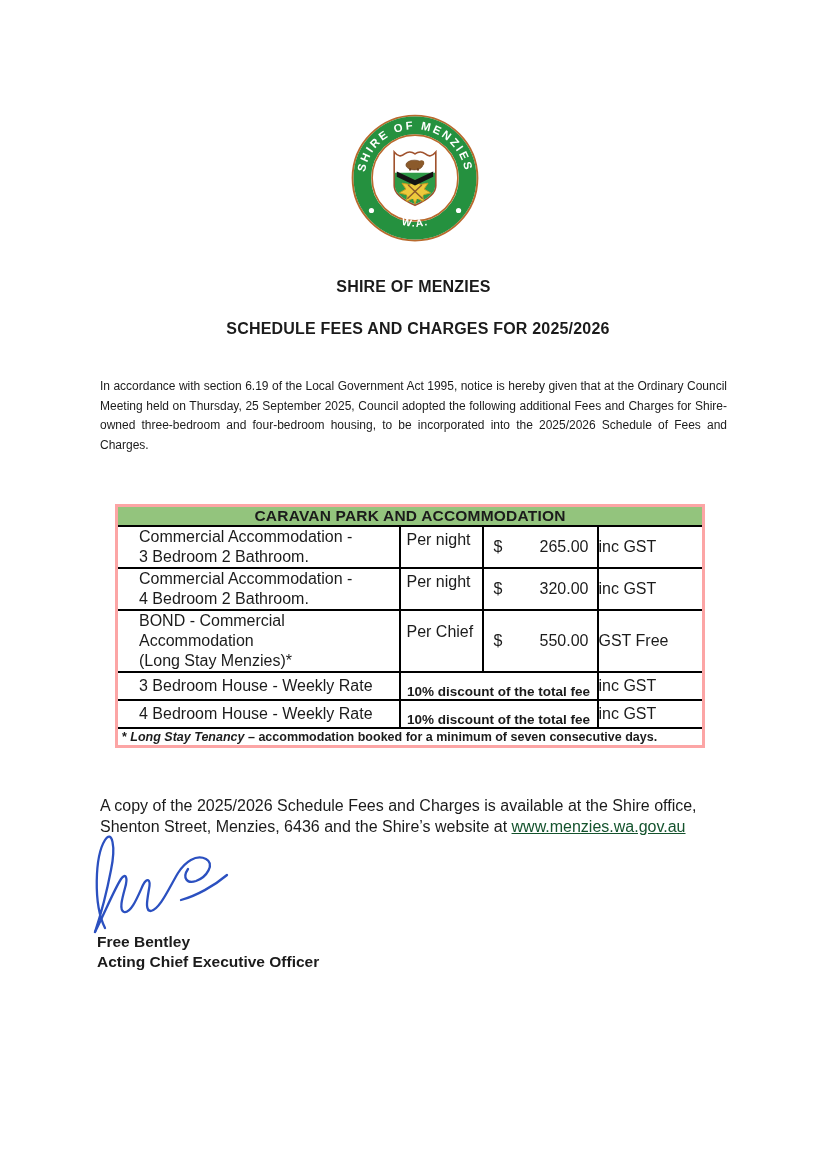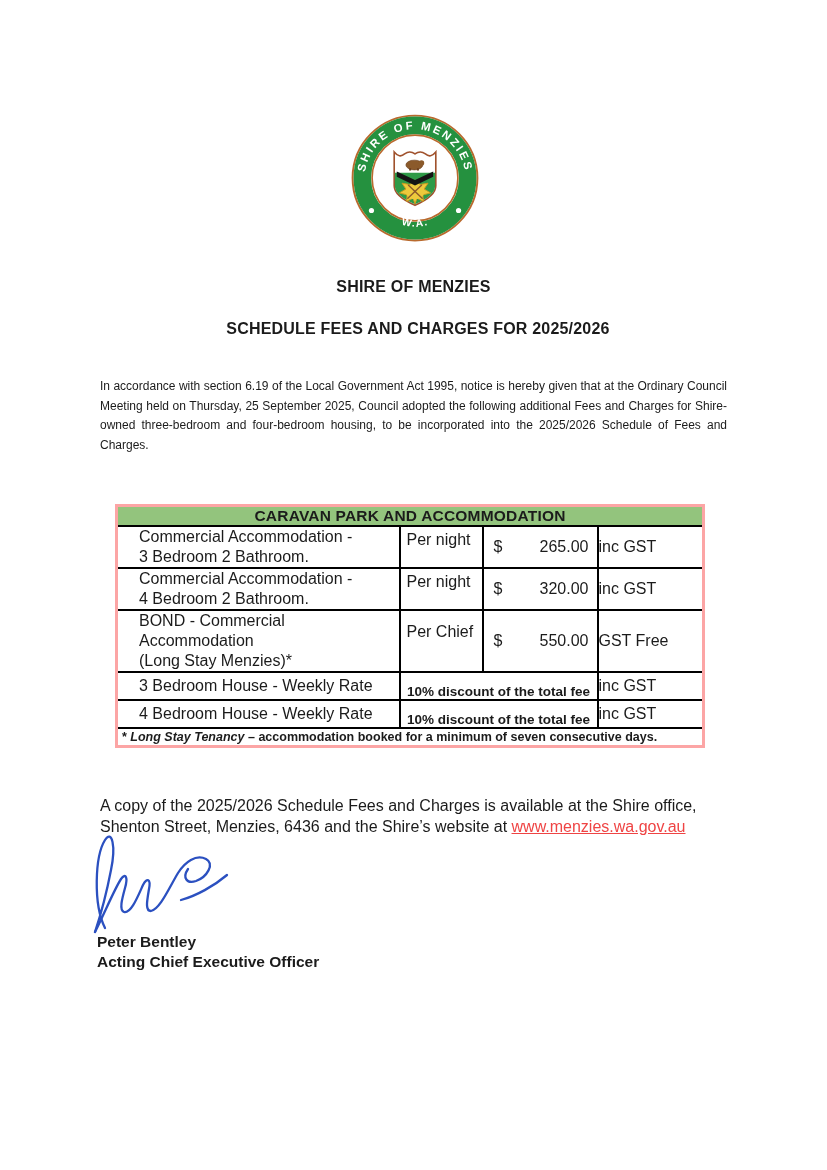--- a/index.html
+++ b/index.html
@@ -69,21 +69,21 @@
   tr.r2 td { height: 42px; }
   tr.r3 td { height: 59px; }
   tr.r4 td { height: 28px; margin-left: 44px; }
   tr.r5 td { height: 28px; }
 
   
   .closing {
     position: absolute; left: 100px; top: 796px; width: 630px;
     font-size: 16px; line-height: 20.5px;
   }
-  .closing a { color: #ef4444; text-decoration: underline; }
+  .closing a { color: #14532d; text-decoration: underline; }
 
   
   .signature { position: absolute; left: 84px; top: 824px; width: 160px; height: 122px; }
   .signatory {
     position: absolute; left: 97px; top: 932px;
     font-size: 15.5px; font-weight: bold; line-height: 19.5px;
   }
 </style>
 </head>
 <body>
@@ -222,17 +222,17 @@
 
   <svg class="signature" viewBox="0 0 160 122">
     <g fill="none" stroke="#2B50C0" stroke-width="2.3" stroke-linecap="round" stroke-linejoin="round">
       <path d="M 21,104 C 9,80 11,32 21,16 C 28,5 32,22 27,46 C 22,72 15,96 11,108"></path>
       <path d="M 11,108 C 21,88 31,64 37,55 C 42,48 44,54 41,64 C 38,75 35,86 40,88 C 47,90 54,72 59,61 C 63,53 67,55 65,65 C 63,77 61,87 67,87 C 76,85 85,64 94,49 C 101,38 112,30 122,35 C 131,40 123,53 112,57 C 103,60 98,54 104,45"></path>
       <path d="M 97,76 C 112,72 130,62 143,51"></path>
     </g>
   </svg>
 
   <div class="signatory">
-    <div>Peter Bentley</div>
+    <div>Free Bentley</div>
     <div>Acting Chief Executive Officer</div>
   </div>
 
 </div>
 
 </body></html>

